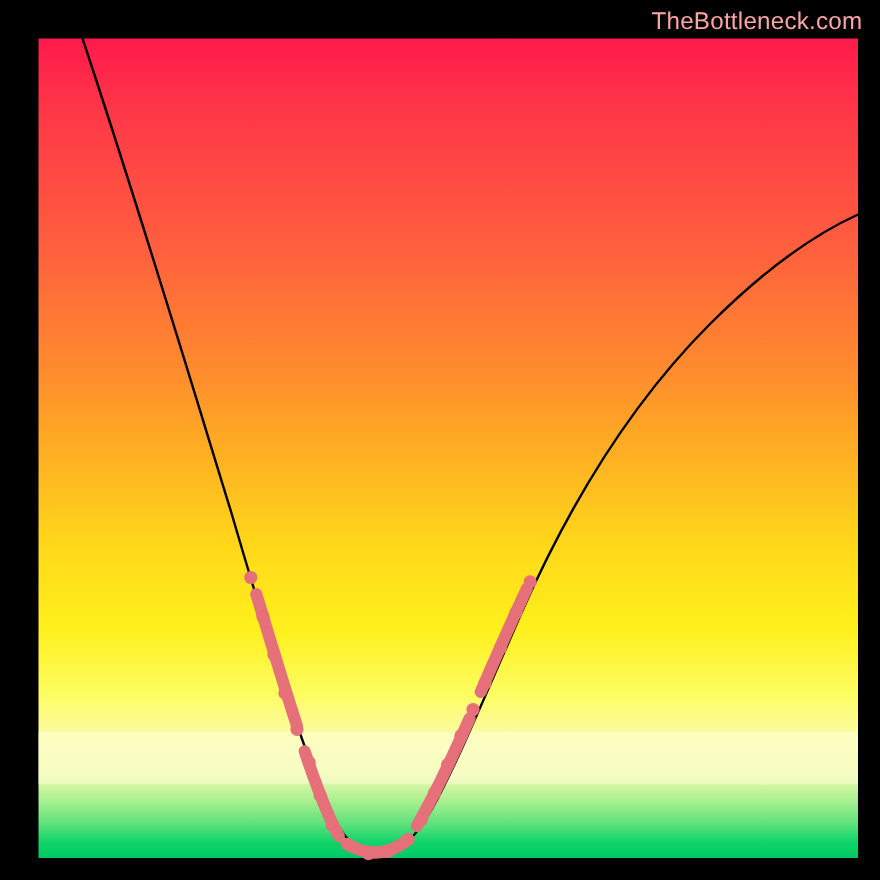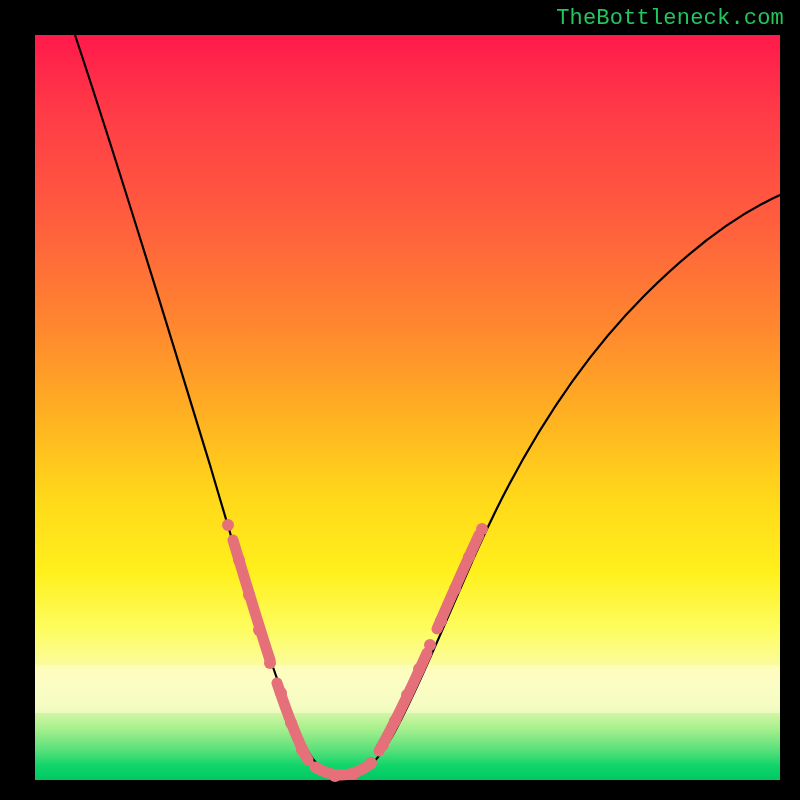--- a/index.html
+++ b/index.html
@@ -50,23 +50,23 @@
     width: 745px;
     top: 665px;
     height: 48px;
     background: rgba(255,255,210,0.55);
     pointer-events: none;
   }
   .watermark {
     position: absolute;
     top: 6px;
     right: 16px;
-    font-family: Liberation Mono, monospace;
+    font-family: Liberation Sans, sans-serif;
     font-size: 22px;
-    color: #22c55e;
+    color: #fca5a5;
     letter-spacing: 0.2px;
     font-weight: 500;
   }
   svg.curve {
     position: absolute;
     left: 35px;
     top: 35px;
     width: 745px;
     height: 745px;
     overflow: visible;

